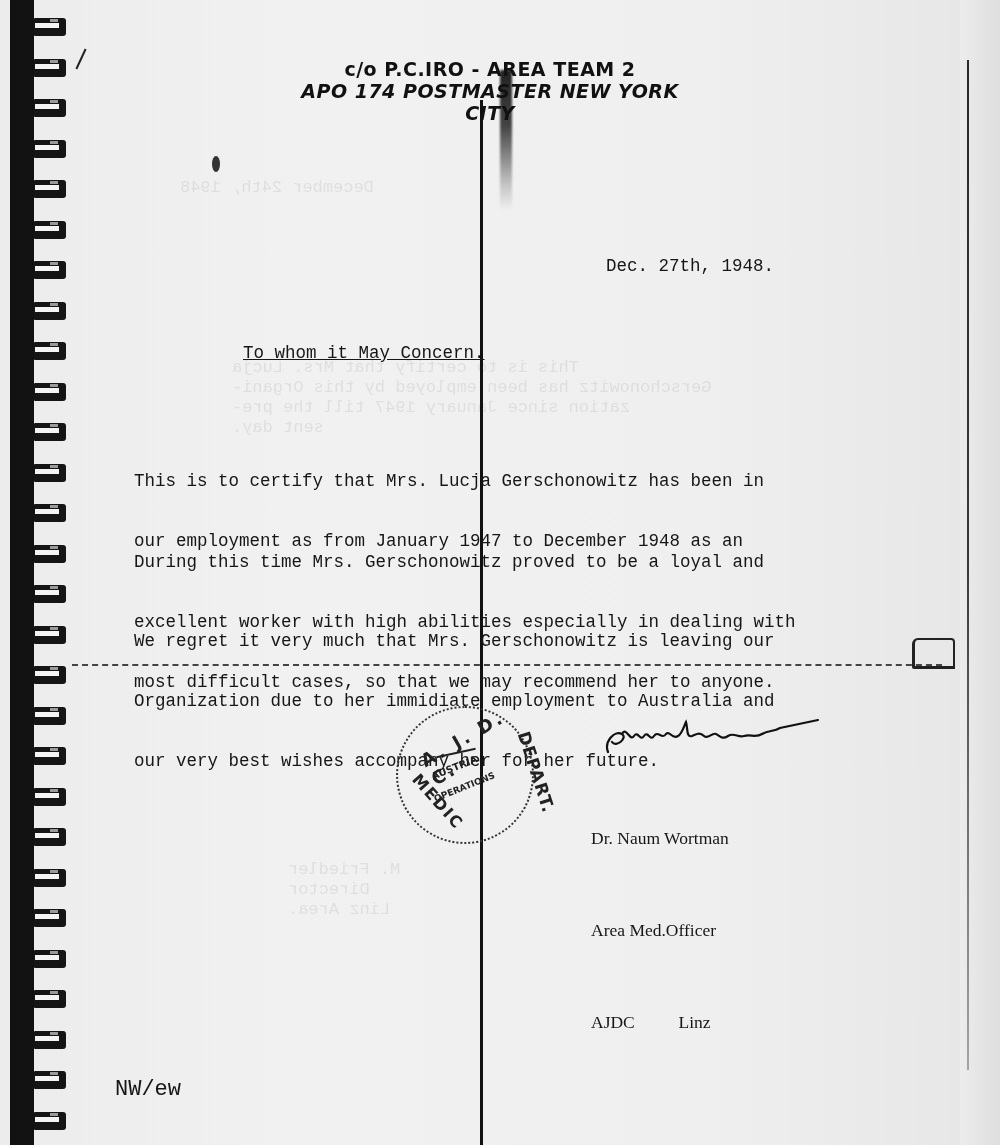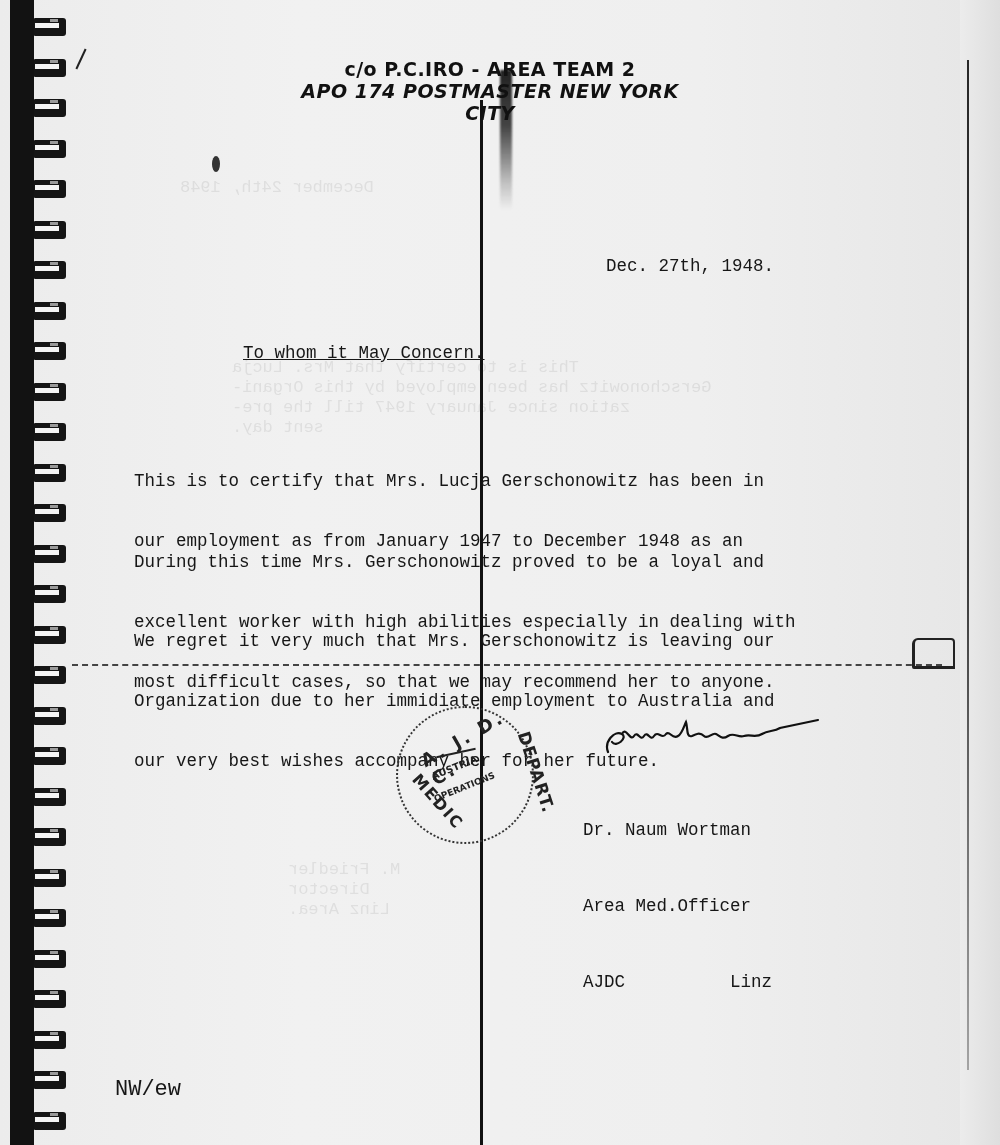--- a/index.html
+++ b/index.html
@@ -88,21 +88,21 @@
     .salutation { left: 243px; top: 343px; text-decoration: underline; }
     .para { left: 134px; width: 780px; }
     .para p { margin: 0; white-space: pre; }
     .p1 { top: 431px; }
     .p2 { top: 512px; }
     .p3 { top: 591px; }
     .signature {
       position: absolute; left: 600px; top: 712px; width: 220px; height: 46px;
     }
     .sig-block { left: 575px; top: 772px; }
-    .sig-block p { margin: 8px; white-space: pre; }
+    .sig-block p { margin: 16px; white-space: pre; font-family: Liberation Serif, serif; }
     .stamp {
       position: absolute; left: 396px; top: 706px; width: 134px; height: 134px;
       border: 2px dotted #333; border-radius: 50%;
     }
     .stamp-text {
       position: absolute; font-family: "DejaVu Sans", sans-serif; font-weight: bold;
       color: #222;
     }
     .stamp-top { left: 22px; top: 14px; font-size: 18px; transform: rotate(-30deg); letter-spacing: 3px; }
     .stamp-right { left: 96px; top: 54px; font-size: 17px; transform: rotate(72deg); letter-spacing: 1px; }

